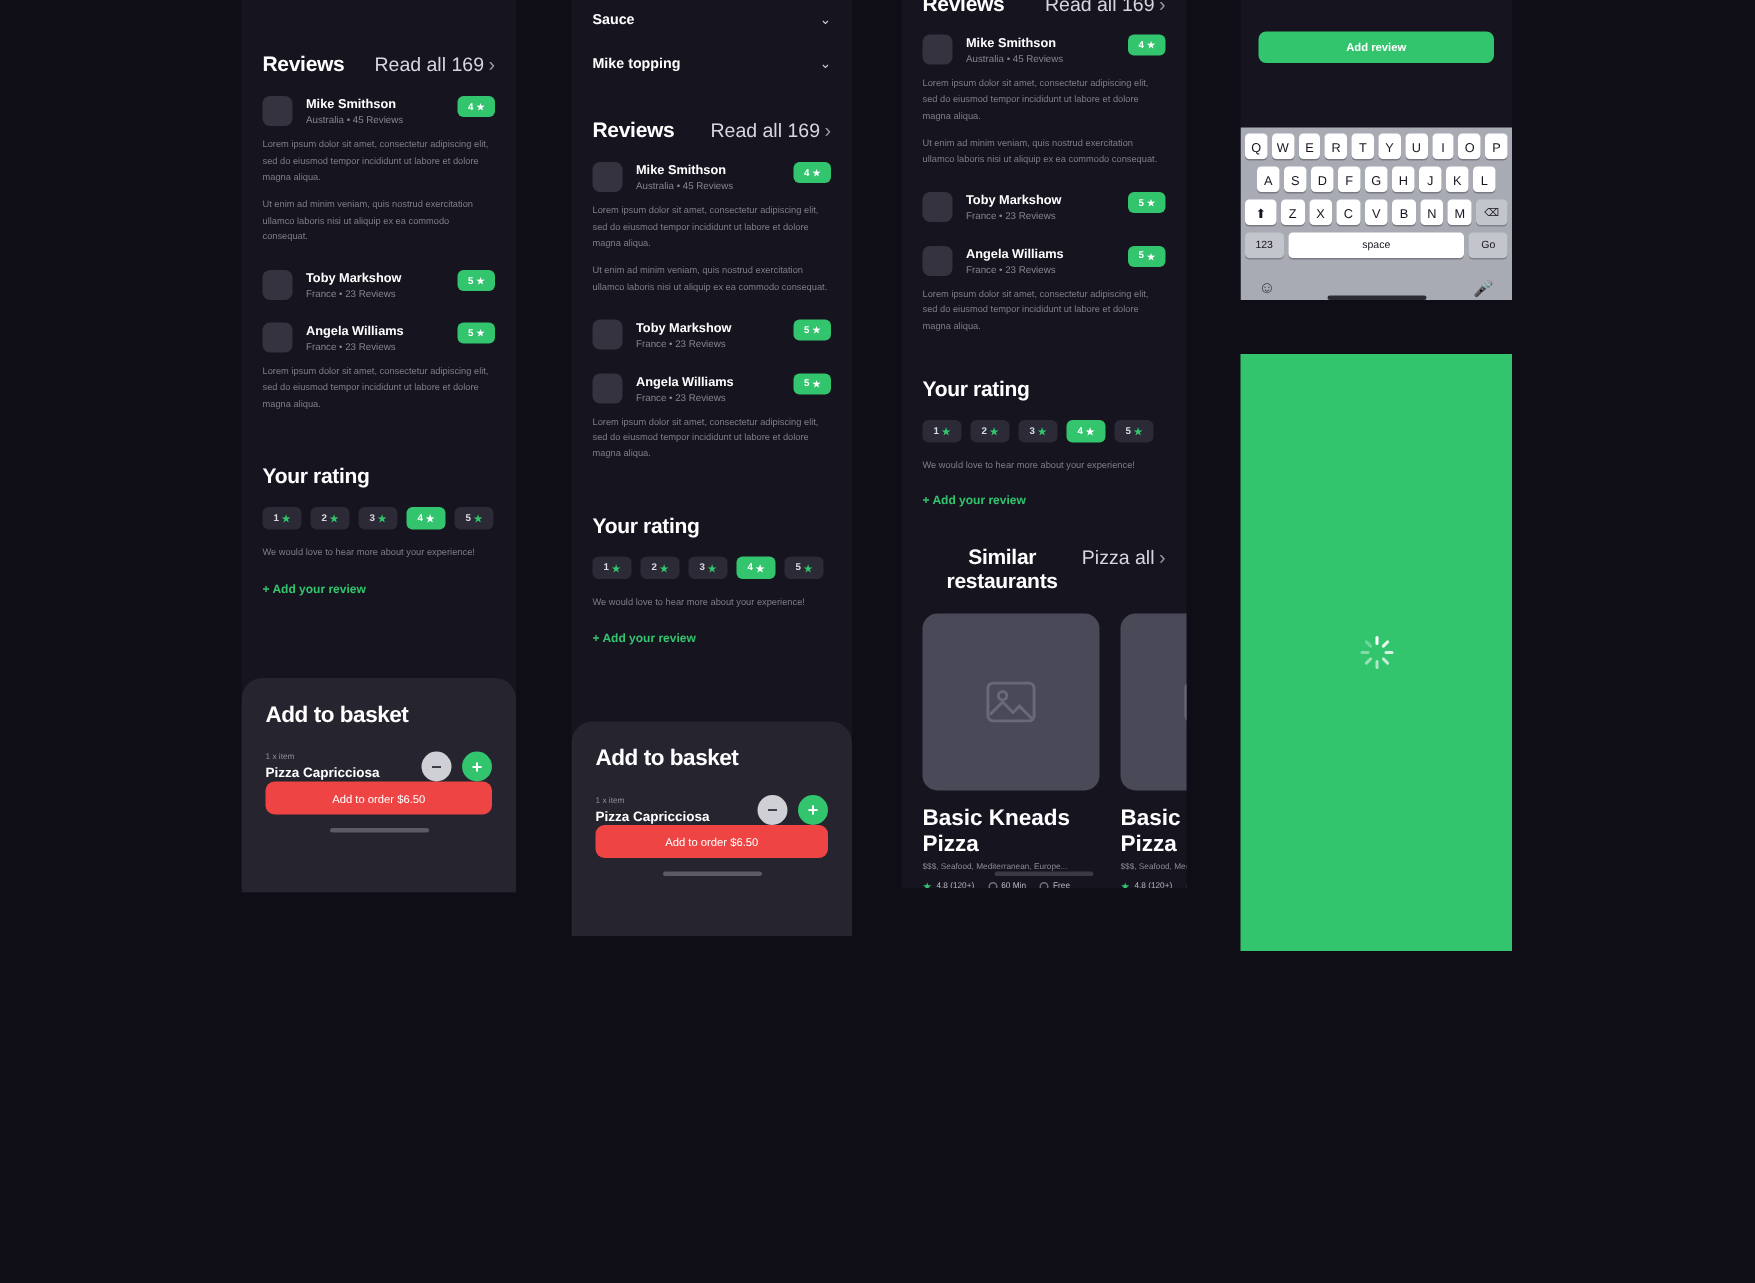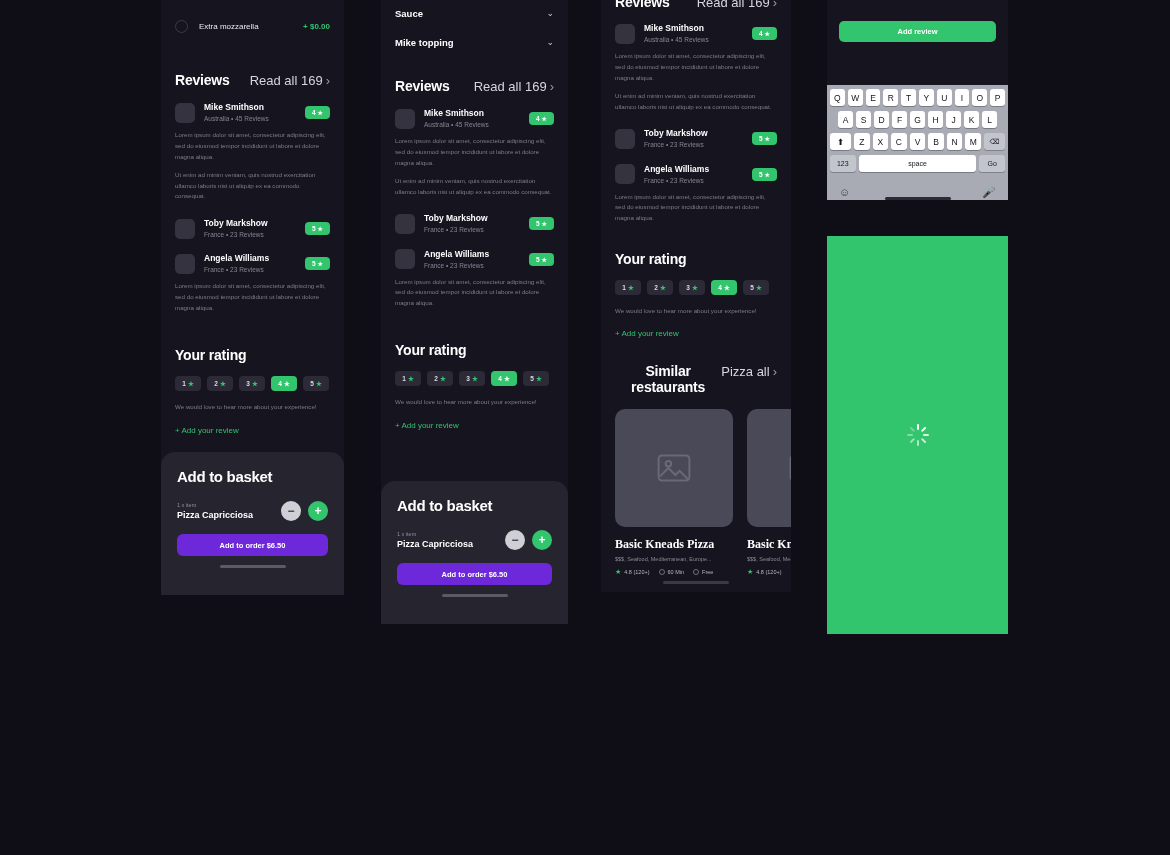--- a/index.html
+++ b/index.html
@@ -38,21 +38,21 @@
   .chev-d { color: #cfcfdb; font-size: 9px; line-height: 1; }
 
   .sec-head {
     display: flex; align-items: baseline; justify-content: space-between;
     padding: 0 14px;
   }
   .sec-title { font-size: 14px; font-weight: 700; color: #ffffff; letter-spacing: -0.2px; }
   .sec-link { font-size: 13px; color: #d6d6e0; white-space: nowrap; }
   .sec-link .car { margin-left: 3px; color: #9a9aa8; }
 
-  .review { display: flex; align-items: center; padding: 0 14px; }
+  .review { display: flex; align-items: flex-start; padding: 0 14px; }
   .avatar {
     width: 20px; height: 20px; border-radius: 5px;
     background: #34333f; flex: 0 0 auto;
   }
   .rv-mid { flex: 1; margin-left: 9px; }
   .rv-name { font-size: 8.5px; font-weight: 700; color: #ffffff; line-height: 1.3; }
   .rv-meta { font-size: 6.5px; color: #86858f; line-height: 1.4; margin-top: 1px; }
   .rv-badge {
     background: #33c46e; color: #ffffff;
     font-size: 6.5px; font-weight: 700;
@@ -72,21 +72,21 @@
     background: #2b2a36; border-radius: 4px;
     height: 15px; min-width: 26px;
     display: flex; align-items: center; justify-content: center; gap: 2px;
     font-size: 6.5px; color: #d9d9e2; font-weight: 700;
   }
   .pill .st { color: #33c46e; font-size: 6.5px; }
   .pill.sel { background: #33c46e; color: #ffffff; }
   .pill.sel .st { color: #ffffff; }
 
   .hint { padding: 0 14px; font-size: 6.2px; color: #7e7d88; }
-  .addlink { padding: 0 14px; font-size: 8px; font-weight: 400; color: #33c46e; }
+  .addlink { padding: 0 14px; font-size: 8px; font-weight: 700; color: #33c46e; }
 
   
   .basket {
     position: absolute; left: 0; right: 0; bottom: 0;
     background: #25242f;
     border-radius: 14px 14px 0 0;
     padding: 16px 16px 10px 16px;
   }
   .basket-title { font-size: 15px; font-weight: 700; color: #ffffff; letter-spacing: -0.3px; }
   .basket-row {
@@ -96,39 +96,39 @@
   .bk-qty { font-size: 5.5px; color: #8f8e99; }
   .bk-item { font-size: 9px; font-weight: 700; color: #ffffff; margin-top: 2px; }
   .circ {
     width: 20px; height: 20px; border-radius: 50%;
     display: flex; align-items: center; justify-content: center;
     font-size: 12px; font-weight: 700; line-height: 1;
   }
   .circ.minus { background: #cfcfd6; color: #3d3d48; margin-right: 7px; }
   .circ.plus { background: #33c46e; color: #ffffff; }
   .cta {
-    margin-top: 13px; height: 22px; border-radius: 6px;
-    background: #6d28d9; color: #ffffff;
+    height: 22px; border-radius: 6px;
+    background: #ef4444; color: #ffffff;
     display: flex; align-items: center; justify-content: center;
-    font-size: 7.5px; font-weight: 700;
+    font-size: 7.5px; font-weight: 400;
   }
   .homebar {
     width: 66px; height: 3px; border-radius: 2px;
     background: #5b5a66; margin: 9px auto 0 auto;
   }
   .homebar.dark { background: #3a3945; }
 
   
   .cards { display: flex; gap: 14px; padding: 0 14px; }
   .rcard { flex: 0 0 118px; }
   .rthumb {
     height: 118px; border-radius: 10px; background: #4a4957;
     display: flex; align-items: center; justify-content: center;
   }
-  .rname { font-size: 12px; font-weight: 700; color: #ffffff; margin-top: 10px; font-family: Liberation Serif, serif; }
+  .rname { font-size: 15px; font-weight: 700; color: #ffffff; margin-top: 10px; }
   .rtags { font-size: 5.5px; color: #8b8a95; margin-top: 4px; white-space: nowrap; overflow: hidden; }
   .rstats { display: flex; align-items: center; gap: 9px; margin-top: 6px; }
   .rstat { display: flex; align-items: center; gap: 3px; font-size: 5.5px; color: #b9b8c2; }
   .rstat .gstar { color: #33c46e; font-size: 7px; }
   .rstat .ring {
     width: 6px; height: 6px; border-radius: 50%;
     border: 1px solid #6f6e7a;
   }
 
   
@@ -167,25 +167,20 @@
     transform-origin: 1px 11px;
   }
 </style>
 </head>
 <body>
 
 <div class="stage">
 
   <div class="frame" style="left:161px; top:0; width:183px; height:595px;">
 
-    <div class="row-opt" style="height:24px; margin-top:14px;">
-      <span class="radio"></span>
-      <span class="opt-name">Extra mozzarella</span>
-      <span class="opt-price">+ $0.00</span>
-    </div>
 
     <div class="sec-head" style="margin-top:34px;">
       <span class="sec-title">Reviews</span>
       <span class="sec-link"><span>Read all 169</span><span class="car">›</span></span>
     </div>
 
     <div class="review" style="margin-top:14px;">
       <span class="avatar"></span>
       <span class="rv-mid">
         <span class="rv-name" style="display:block;">Mike Smithson</span>

